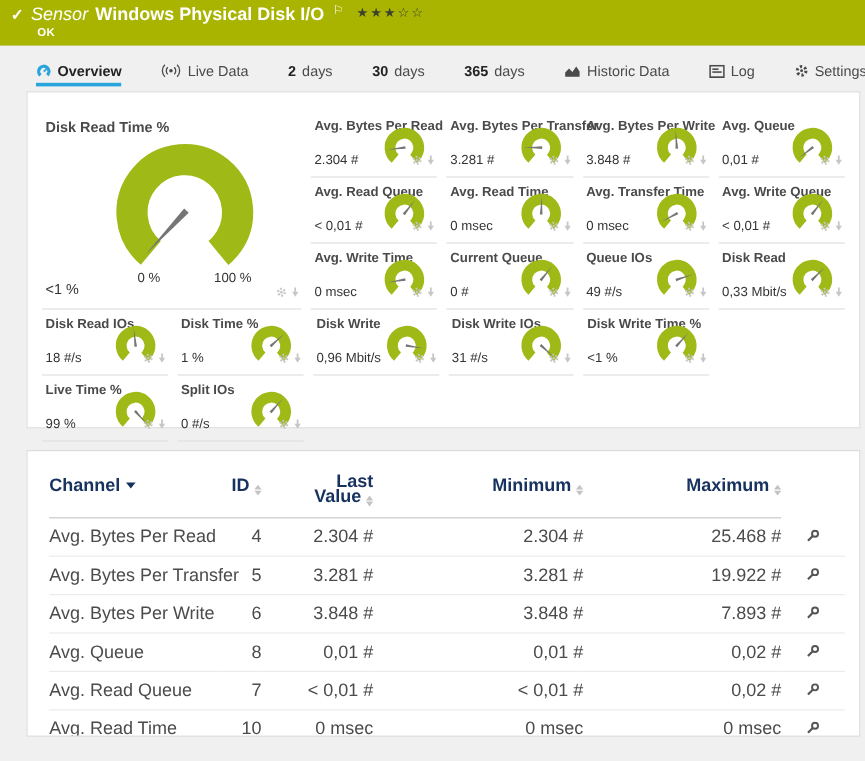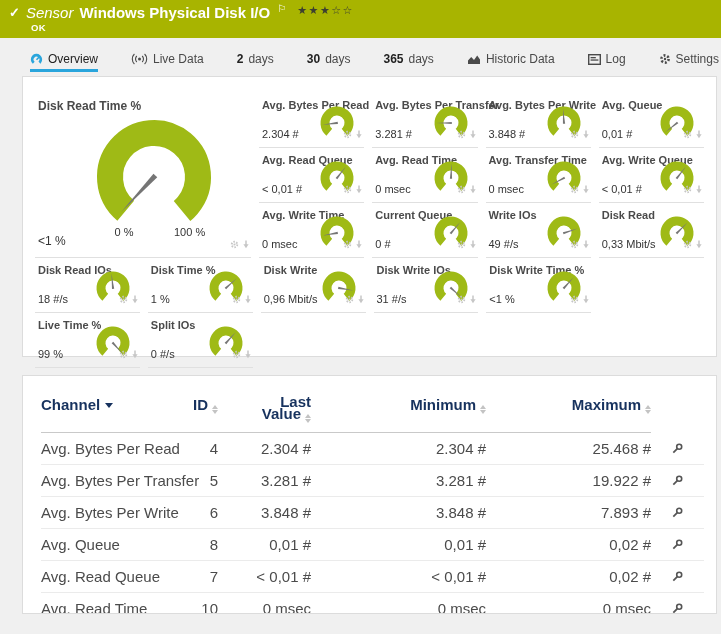--- a/index.html
+++ b/index.html
@@ -13,42 +13,42 @@
   .sensor-kind{font-style:italic;font-size:15px}
   .sensor-title{font-size:15px;font-weight:bold}
   .flag{font-size:10px;position:relative;top:-4px;margin-left:1px}
   .stars{font-size:11px;color:#3d4030;letter-spacing:1.5px;margin-left:5px;position:relative;top:-2px}
   .status-ok{position:absolute;left:31px;top:22px;font-size:9.5px;font-weight:bold;letter-spacing:.3px}
 
   
   .tab-bar{display:flex;align-items:flex-end;padding-left:30px;margin-top:12px;height:22px}
   .tab{display:flex;align-items:center;gap:5px;font-size:12px;color:#4a4a4a;
        margin-right:33px;padding-bottom:6px;cursor:pointer;white-space:nowrap}
-  .tab.active{border-bottom:3px solid #2aa5dc;padding-bottom:3px;color:#222;font-weight:normal}
+  .tab.active{border-bottom:3px solid #2aa5dc;padding-bottom:3px;color:#222;font-weight:bold}
   .tab-num{font-weight:bold;color:#222}
   .tab-icon{display:inline-flex;align-items:center}
 
   
   .panel{background:#fff;border:1px solid #dcdcdc;margin-left:22px;width:695px;box-sizing:border-box}
   .panel-gauges{margin-top:4px;padding:16px 8px 0;height:281px}
   .gauges-top{display:flex}
   .tile-big{width:224px;height:165px;position:relative;flex:none}
   .grid-sm{flex:1;display:grid;grid-template-columns:repeat(4,1fr);grid-auto-rows:55px}
   .row-grid{display:grid;grid-template-columns:repeat(6,1fr);grid-auto-rows:55px}
   .tile{position:relative}
   .t-title{position:absolute;top:6px;left:7px;font-size:11px;font-weight:bold;color:#4a4a4a;white-space:nowrap}
   .t-value{position:absolute;bottom:8px;left:7px;font-size:11px;color:#333;white-space:nowrap}
   .t-g{position:absolute;top:11px;right:12px}
   .t-icons{position:absolute;bottom:5px;right:5px;display:flex;gap:3px;align-items:center}
   .t-sep{position:absolute;bottom:0;left:4px;right:4px;height:1px;background:#e0e0e0}
   .big-svg{position:absolute;left:48px;top:20px}
   .big-title{position:absolute;top:6px;left:7px;font-size:12px;font-weight:bold;color:#4a4a4a}
   .big-value{position:absolute;bottom:10px;left:7px;font-size:12px;color:#333}
   .big-min{position:absolute;left:76px;top:133px;width:34px;text-align:center;font-size:11px;color:#333}
-  .big-max{position:absolute;left:143px;top:133px;width:40px;text-align:left;font-size:11px;color:#333}
+  .big-max{position:absolute;left:143px;top:133px;width:40px;text-align:center;font-size:11px;color:#333}
 
   
   .panel-table{margin-top:18px;padding:16px 14px 0 18px;height:239px;overflow:hidden}
   table.tbl{width:100%;border-collapse:collapse;font-size:15px;color:#4b4b4b;table-layout:fixed}
   .tbl th{color:#17325e;font-weight:bold;text-align:right;padding:4px 0 9px;vertical-align:top;
           border-bottom:1px solid #c9c9c9;white-space:nowrap}
   .tbl th.ch,.tbl td.ch{text-align:left}
   .tbl td{padding:7px 0;border-bottom:1px solid #ebebeb;text-align:right;white-space:nowrap}
   .tbl td.ic{text-align:center}
   .sort{display:inline-flex;flex-direction:column;gap:1px;margin-left:4px;vertical-align:1px}
@@ -341,21 +341,21 @@
                 <circle cx="5" cy="5" r="1.2" fill="#c6c6c6"></circle>
               </svg></span>
             <span><svg width="8" height="9" viewBox="0 0 8 9">
                 <line x1="4" y1="0.5" x2="4" y2="5" stroke="#c6c6c6" stroke-width="1.5"></line>
                 <polygon points="1.4,4.2 6.6,4.2 4,8.2" fill="#c6c6c6"></polygon>
               </svg></span>
           </div>
           <div class="t-sep"></div>
         </div>
         <div class="tile">
-          <div class="t-title">Write IOs</div>
+          <div class="t-title">Queue IOs</div>
           <svg width="38" height="38" viewBox="0 0 38 38" class="t-g">
             <circle cx="19" cy="19" r="12" fill="none" stroke="#9fba16" stroke-width="9" stroke-dasharray="58.6 75.4" transform="rotate(130 19 19)"></circle>
             <polygon points="17.9,19.8 20.1,19.8 19,4.5" fill="#757575" transform="rotate(72 19 19)"></polygon>
           </svg>
           <div class="t-value">49 #/s</div>
           <div class="t-icons">
             <span><svg width="9" height="9" viewBox="0 0 10 10">
                 <circle cx="5" cy="5" r="3" fill="none" stroke="#c6c6c6" stroke-width="2.3" stroke-dasharray="1.6 1.54"></circle>
                 <circle cx="5" cy="5" r="1.2" fill="#c6c6c6"></circle>
               </svg></span>

